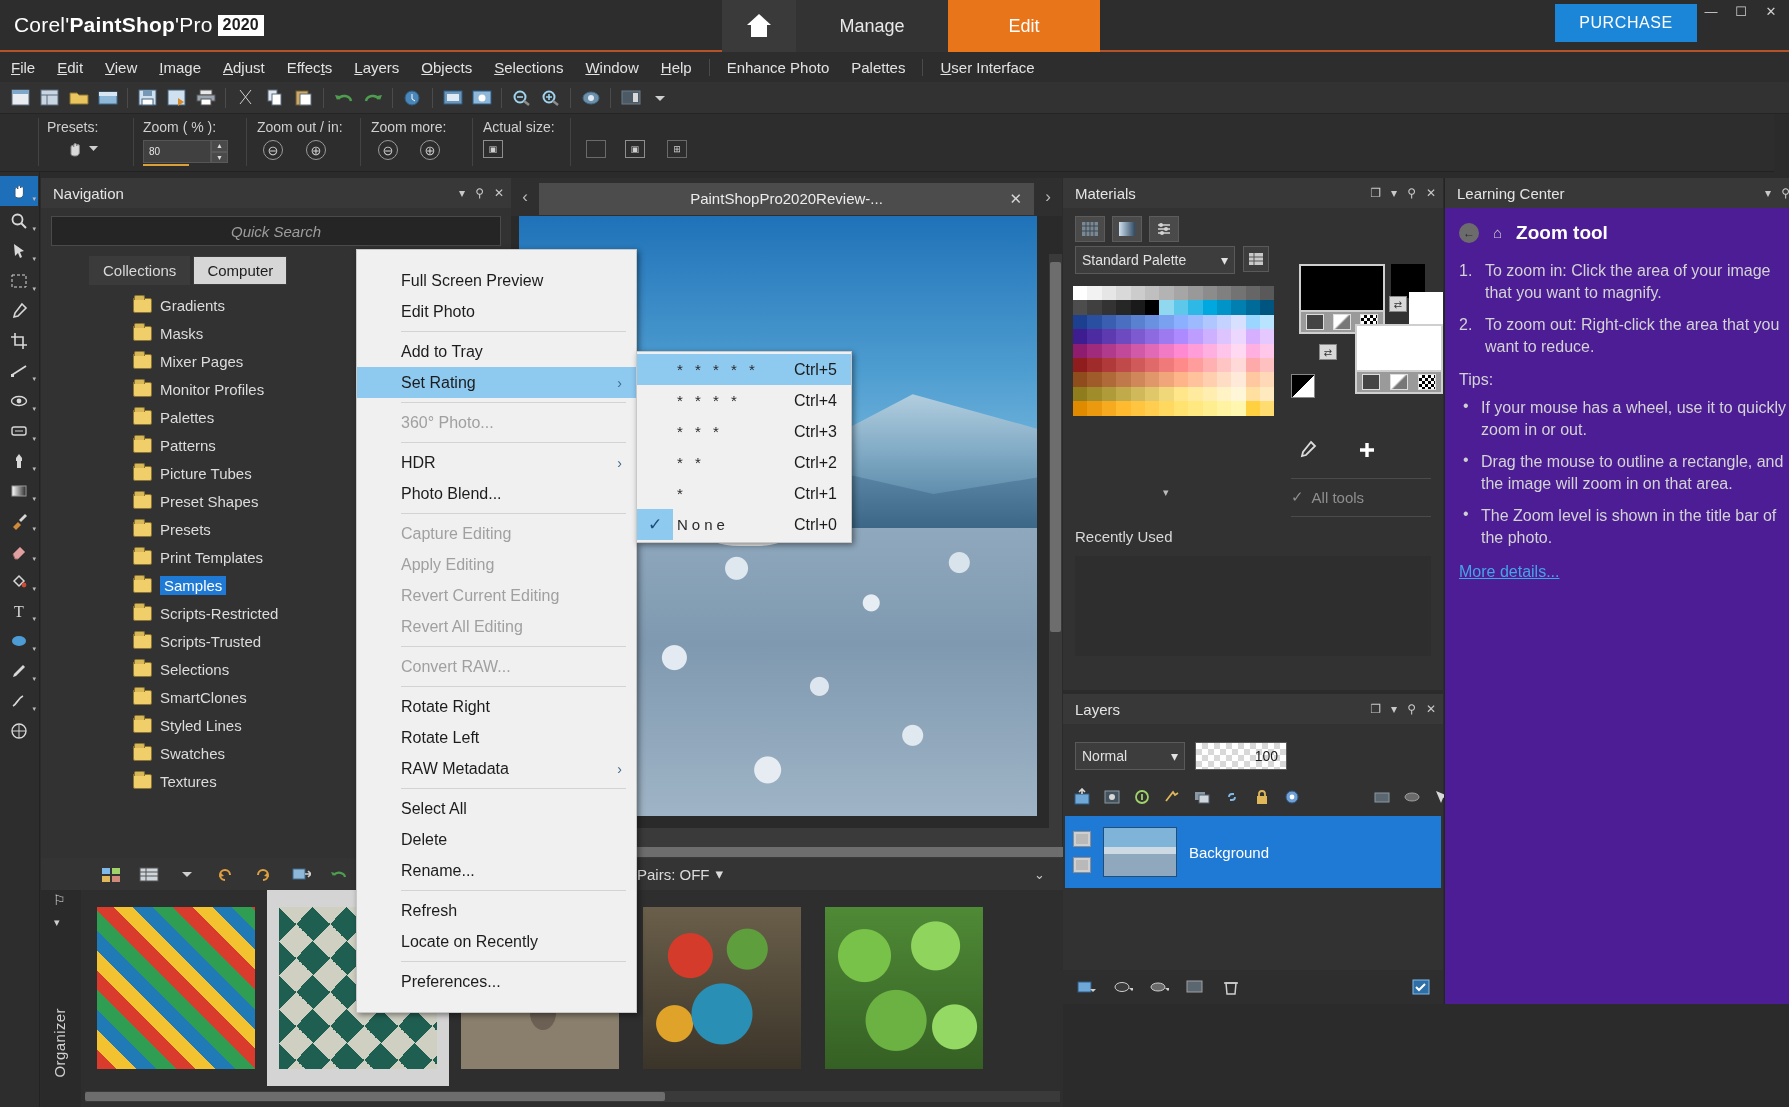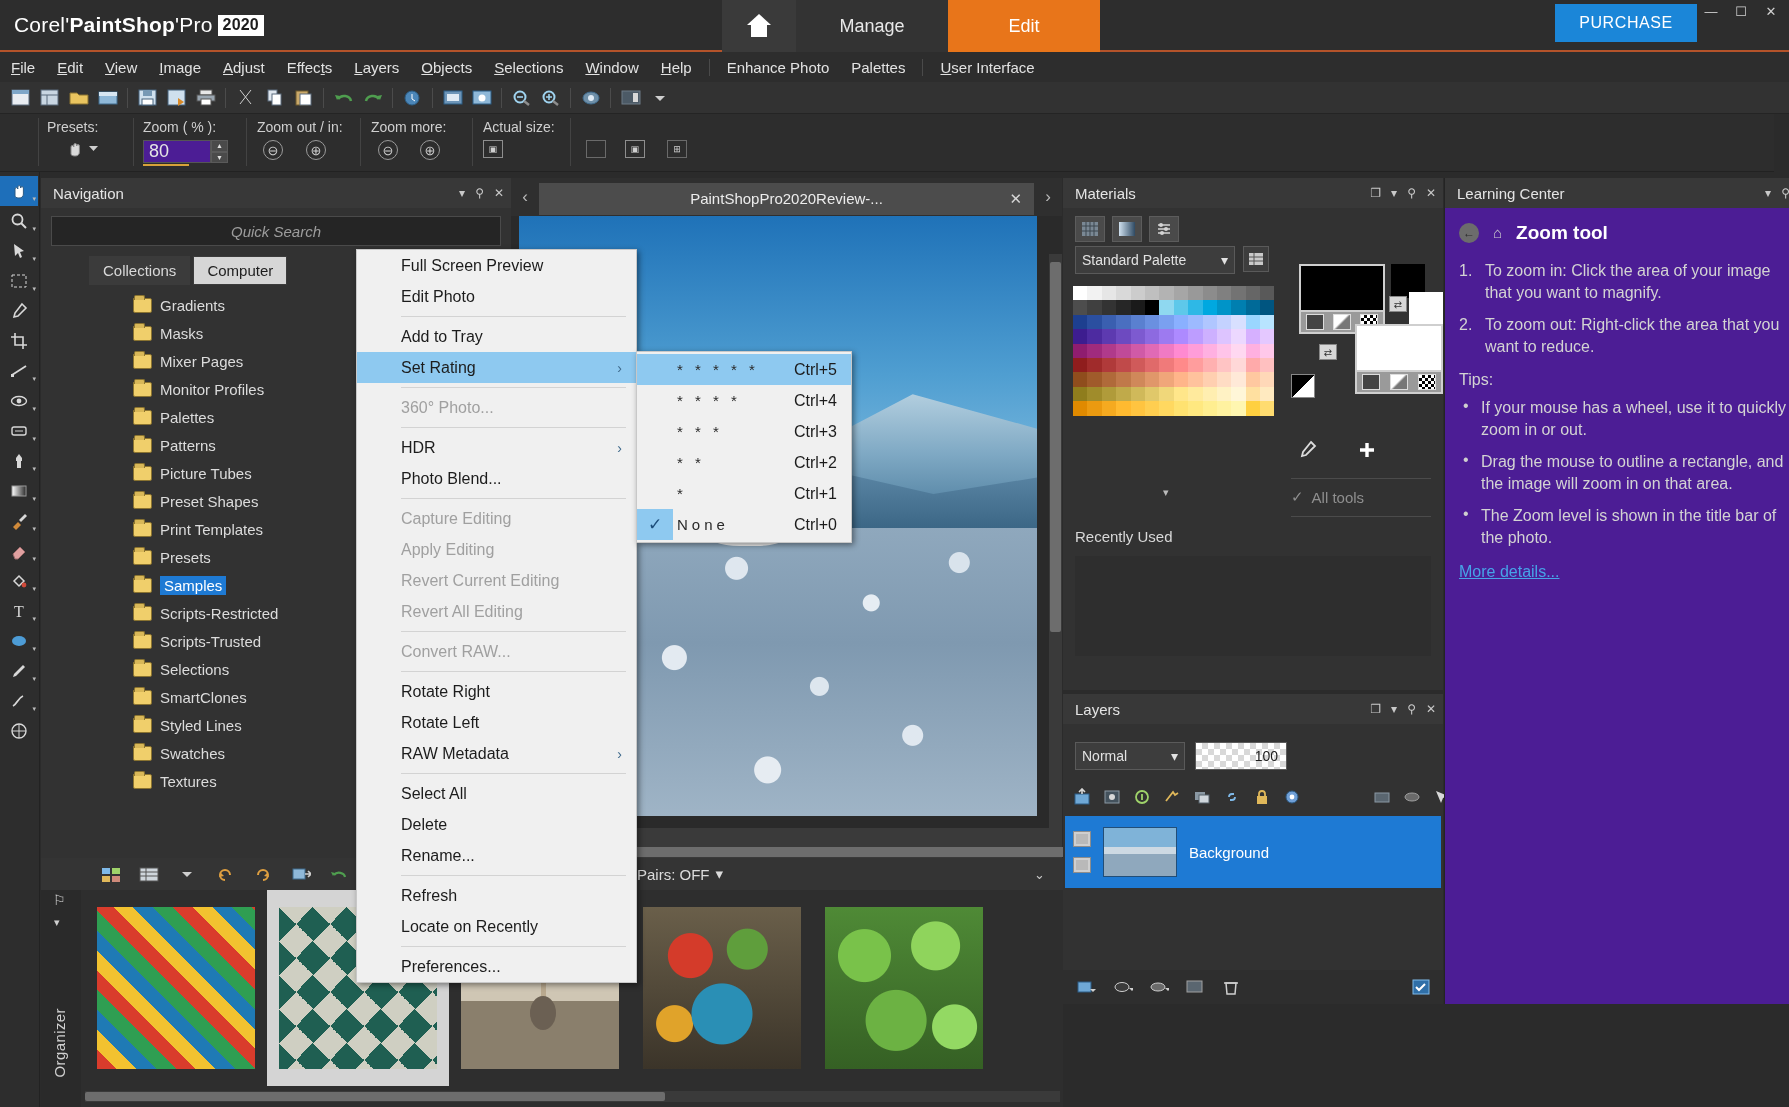--- a/index.html
+++ b/index.html
@@ -70,22 +70,22 @@
 
   
   .optbar{
     position:absolute; left:0; top:114px; width:1774px; height:58px;
     background:#2d2d2d; border-bottom:1px solid #222;
   }
   .optlbl{ position:absolute; top:5px; font-size:14px; color:#cfcfcf; white-space:nowrap;}
   .optcell{ position:absolute; top:26px; }
   .vdiv{ position:absolute; top:4px; width:1px; height:48px; background:#434343;}
   .spin{
-    width:68px; height:23px; background:#4c1d95; border:1px solid #555; color:#e5e5e5;
-    font-size:18px; padding:1px 5px; display:flex; align-items:center;
+    width:68px; height:23px; background:#404040; border:1px solid #555; color:#e5e5e5;
+    font-size:10px; padding:1px 5px; display:flex; align-items:center;
   }
   .spinWrap{ display:flex; align-items:stretch; }
   .spinArrows{ display:flex; flex-direction:column; width:17px; }
   .spArr{ flex:1; background:#4a4a4a; border:1px solid #5a5a5a; display:flex; align-items:center; justify-content:center; font-size:7px; color:#ddd;}
   .zoomUnderline{ position:absolute; left:143px; top:50px; width:46px; height:2px; background:#d9a13a;}
   .circBtn{ width:20px;height:20px;border-radius:50%;border:1px solid #9a9a9a;display:flex;align-items:center;justify-content:center;font-size:13px;color:#cfcfcf;cursor:pointer;}
   .sqBtn{ width:20px;height:18px;border:1px solid #8e8e8e;display:flex;align-items:center;justify-content:center;font-size:9px;color:#cfcfcf;cursor:pointer;}
 
   
   .toolcol{
@@ -176,21 +176,21 @@
   .hblack{ position:absolute; left:0; bottom:10px; width:86px; height:3px; background:#2a2a2a;}
   .vscroll{ position:absolute; right:0; top:38px; width:13px; height:612px; background:#3a3a3a;}
   .vthumb{ position:absolute; right:1px; top:46px; width:11px; height:370px; background:#6d6d6d; border-radius:2px;}
   .hscrollrow{ position:absolute; left:0; bottom:0; width:551px; height:12px; background:#3a3a3a;}
   .hthumb{ position:absolute; left:75px; bottom:1px; width:640px; height:10px; background:#6d6d6d; border-radius:2px;}
 
   
   .ctxmenu{
     position:absolute; left:356px; top:249px; width:281px;
     background:#f0f0f0; border:1px solid #c8c8c8; z-index:60;
-    box-shadow:2px 2px 6px rgba(0,0,0,.45); padding:0 0;
+    box-shadow:2px 2px 6px rgba(0,0,0,.45); padding:15px 0;
   }
   .ci{
     height:31px; display:flex; align-items:center; padding-left:44px;
     font-size:16px; color:#1c1c1c; position:relative; cursor:pointer; white-space:nowrap;
   }
   .ci.dis{ color:#a0a0a0; cursor:default;}
   .ci.hl{ background:#8ec9f0; }
   .ci .sub{ position:absolute; right:14px; color:#3f6a8c; font-size:14px;}
   .cisep{ height:1px; background:#d3d3d3; margin:4px 10px 4px 44px;}
 
@@ -718,27 +718,27 @@
         </div>
         <div class="trow">
           <span class="folder"></span>
           <span class="tlabel">Picture Tubes</span>
         </div>
         <div class="trow">
           <span class="folder"></span>
           <span class="tlabel">Preset Shapes</span>
         </div>
         <div class="trow">
+          <span class="arr">▸</span>
+          <span class="folder"></span>
+          <span class="tlabel">Presets</span>
+        </div>
+        <div class="trow">
           <span class="folder"></span>
           <span class="tlabel">Print Templates</span>
-        </div>
-        <div class="trow">
-          <span class="arr">▸</span>
-          <span class="folder"></span>
-          <span class="tlabel">Presets</span>
         </div>
         <div class="trow">
           <span class="folder"></span>
           <span class="tlabel selected">Samples</span>
         </div>
         <div class="trow">
           <span class="folder"></span>
           <span class="tlabel">Scripts-Restricted</span>
         </div>
         <div class="trow">

